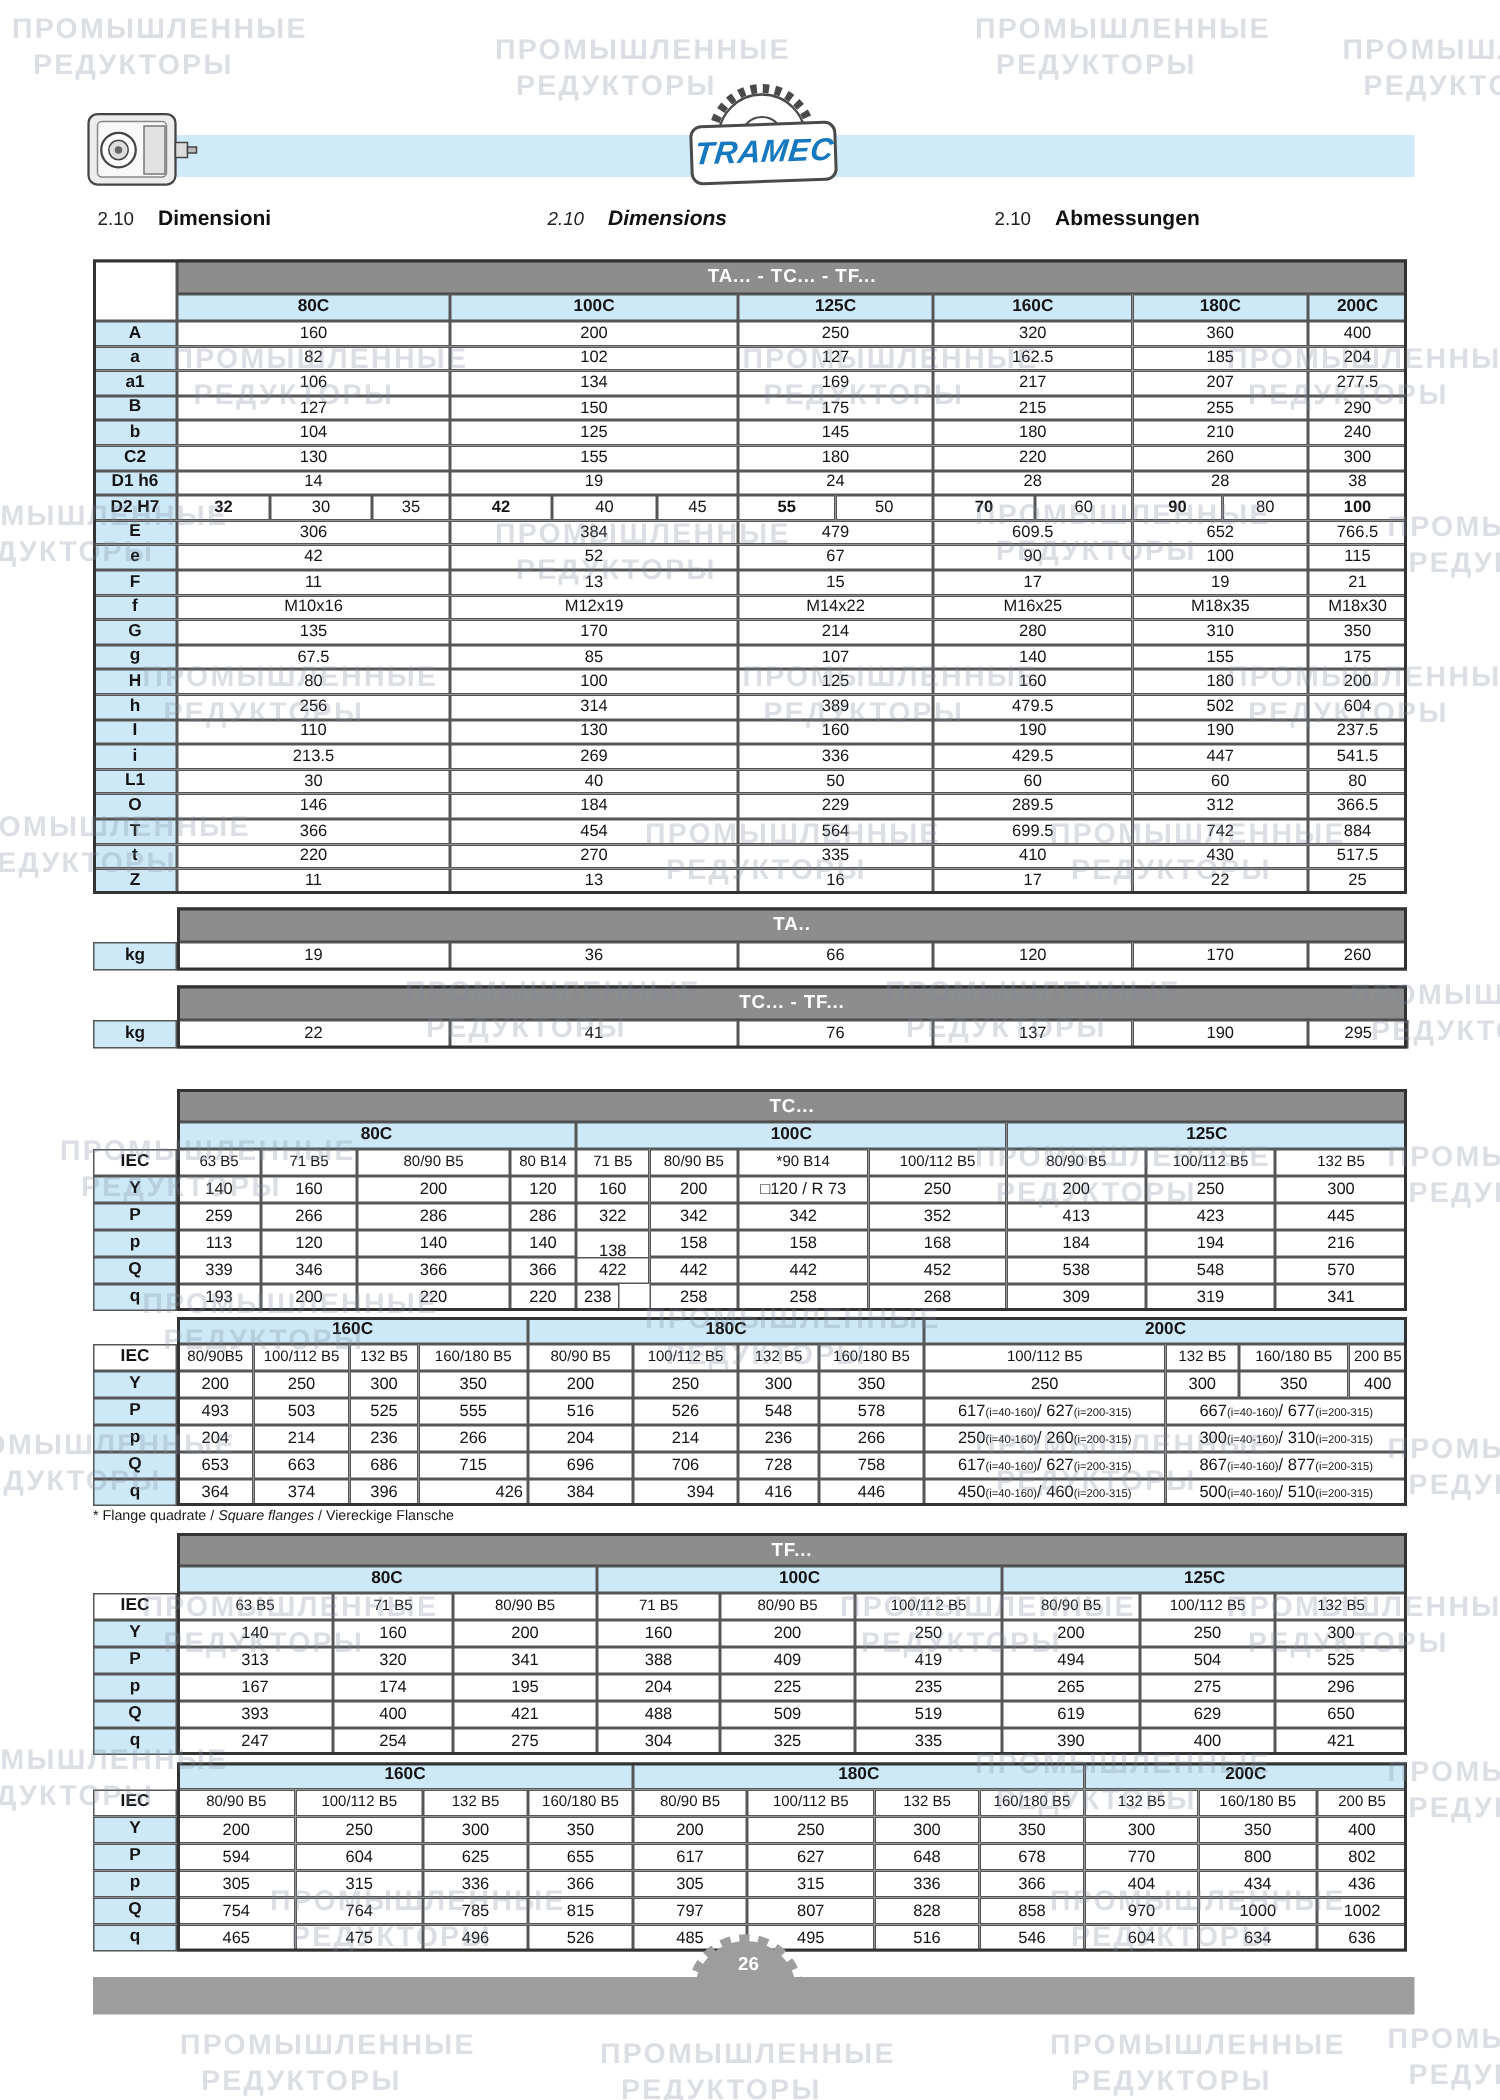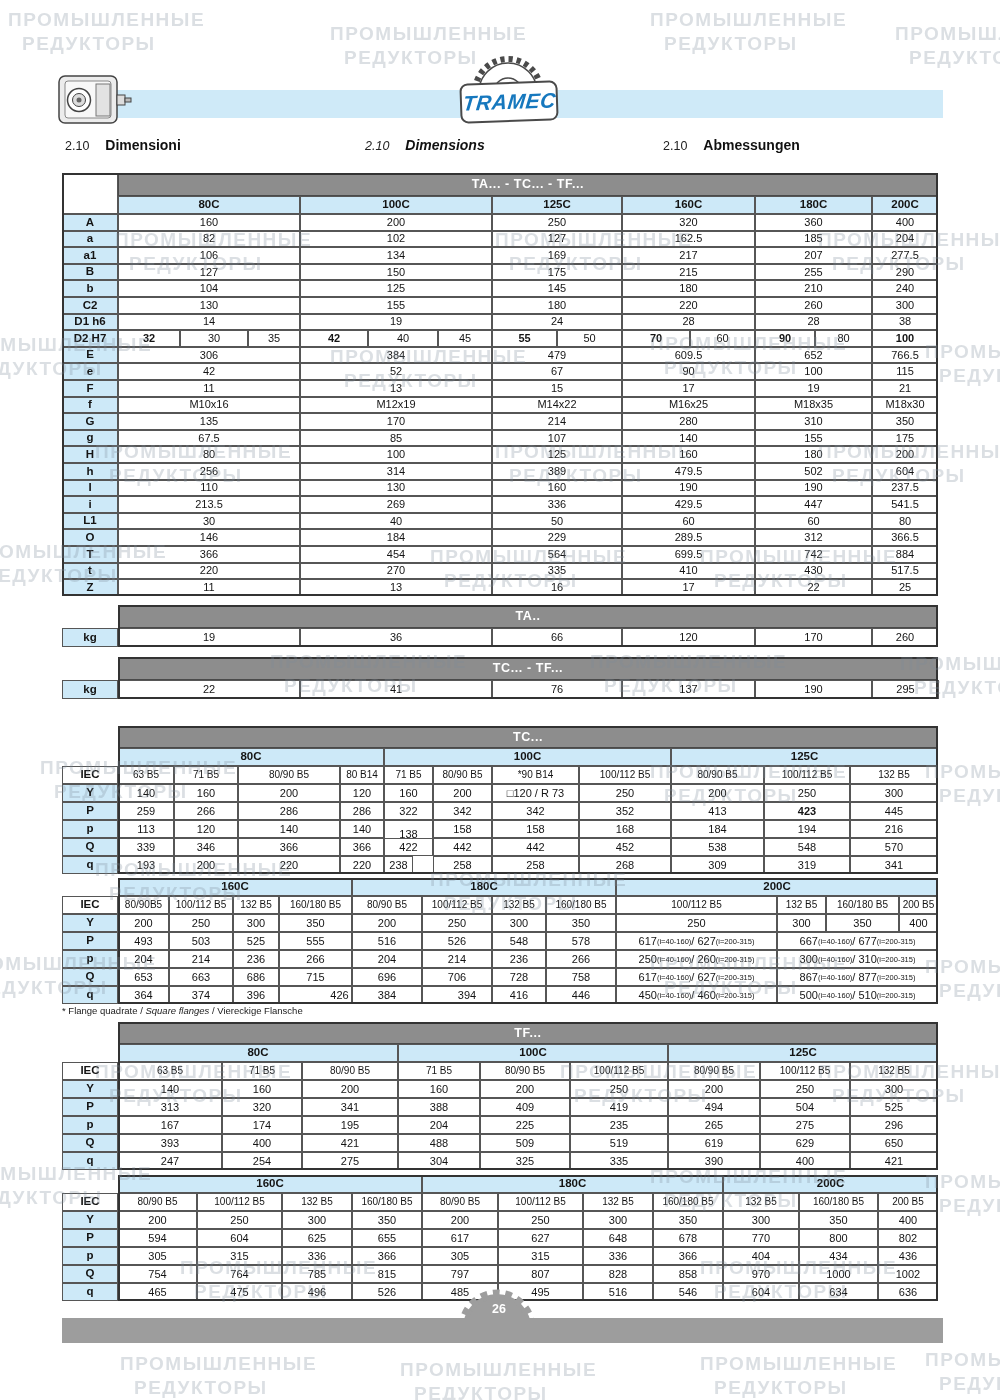--- a/index.html
+++ b/index.html
@@ -320,21 +320,21 @@
         <div class="cell lab" style="left: 0px; top: 76px; width: 56px; height: 18px;">P</div>
         <div class="cell d" style="left: 56px; top: 76px; width: 56px; height: 18px;">259</div>
         <div class="cell d" style="left: 112px; top: 76px; width: 64px; height: 18px;">266</div>
         <div class="cell d" style="left: 176px; top: 76px; width: 102px; height: 18px;">286</div>
         <div class="cell d" style="left: 278px; top: 76px; width: 44px; height: 18px;">286</div>
         <div class="cell d" style="left: 322px; top: 76px; width: 49px; height: 18px;">322</div>
         <div class="cell d" style="left: 371px; top: 76px; width: 59px; height: 18px;">342</div>
         <div class="cell d" style="left: 430px; top: 76px; width: 87px; height: 18px;">342</div>
         <div class="cell d" style="left: 517px; top: 76px; width: 92px; height: 18px;">352</div>
         <div class="cell d" style="left: 609px; top: 76px; width: 93px; height: 18px;">413</div>
-        <div class="cell d" style="left: 702px; top: 76px; width: 86px; height: 18px; font-weight: bold;">423</div>
+        <div class="cell d" style="left: 702px; top: 76px; width: 86px; height: 18px;">423</div>
         <div class="cell d" style="left: 788px; top: 76px; width: 88px; height: 18px;">445</div>
         <div class="cell lab" style="left: 0px; top: 94px; width: 56px; height: 18px;">p</div>
         <div class="cell d" style="left: 56px; top: 94px; width: 56px; height: 18px;">113</div>
         <div class="cell d" style="left: 112px; top: 94px; width: 64px; height: 18px;">120</div>
         <div class="cell d" style="left: 176px; top: 94px; width: 102px; height: 18px;">140</div>
         <div class="cell d" style="left: 278px; top: 94px; width: 44px; height: 18px;">140</div>
         <div class="cell d" style="left: 322px; top: 94px; width: 49px; height: 28px;">138</div>
         <div class="cell d" style="left: 371px; top: 94px; width: 59px; height: 18px;">158</div>
         <div class="cell d" style="left: 430px; top: 94px; width: 87px; height: 18px;">158</div>
         <div class="cell d" style="left: 517px; top: 94px; width: 92px; height: 18px;">168</div>

